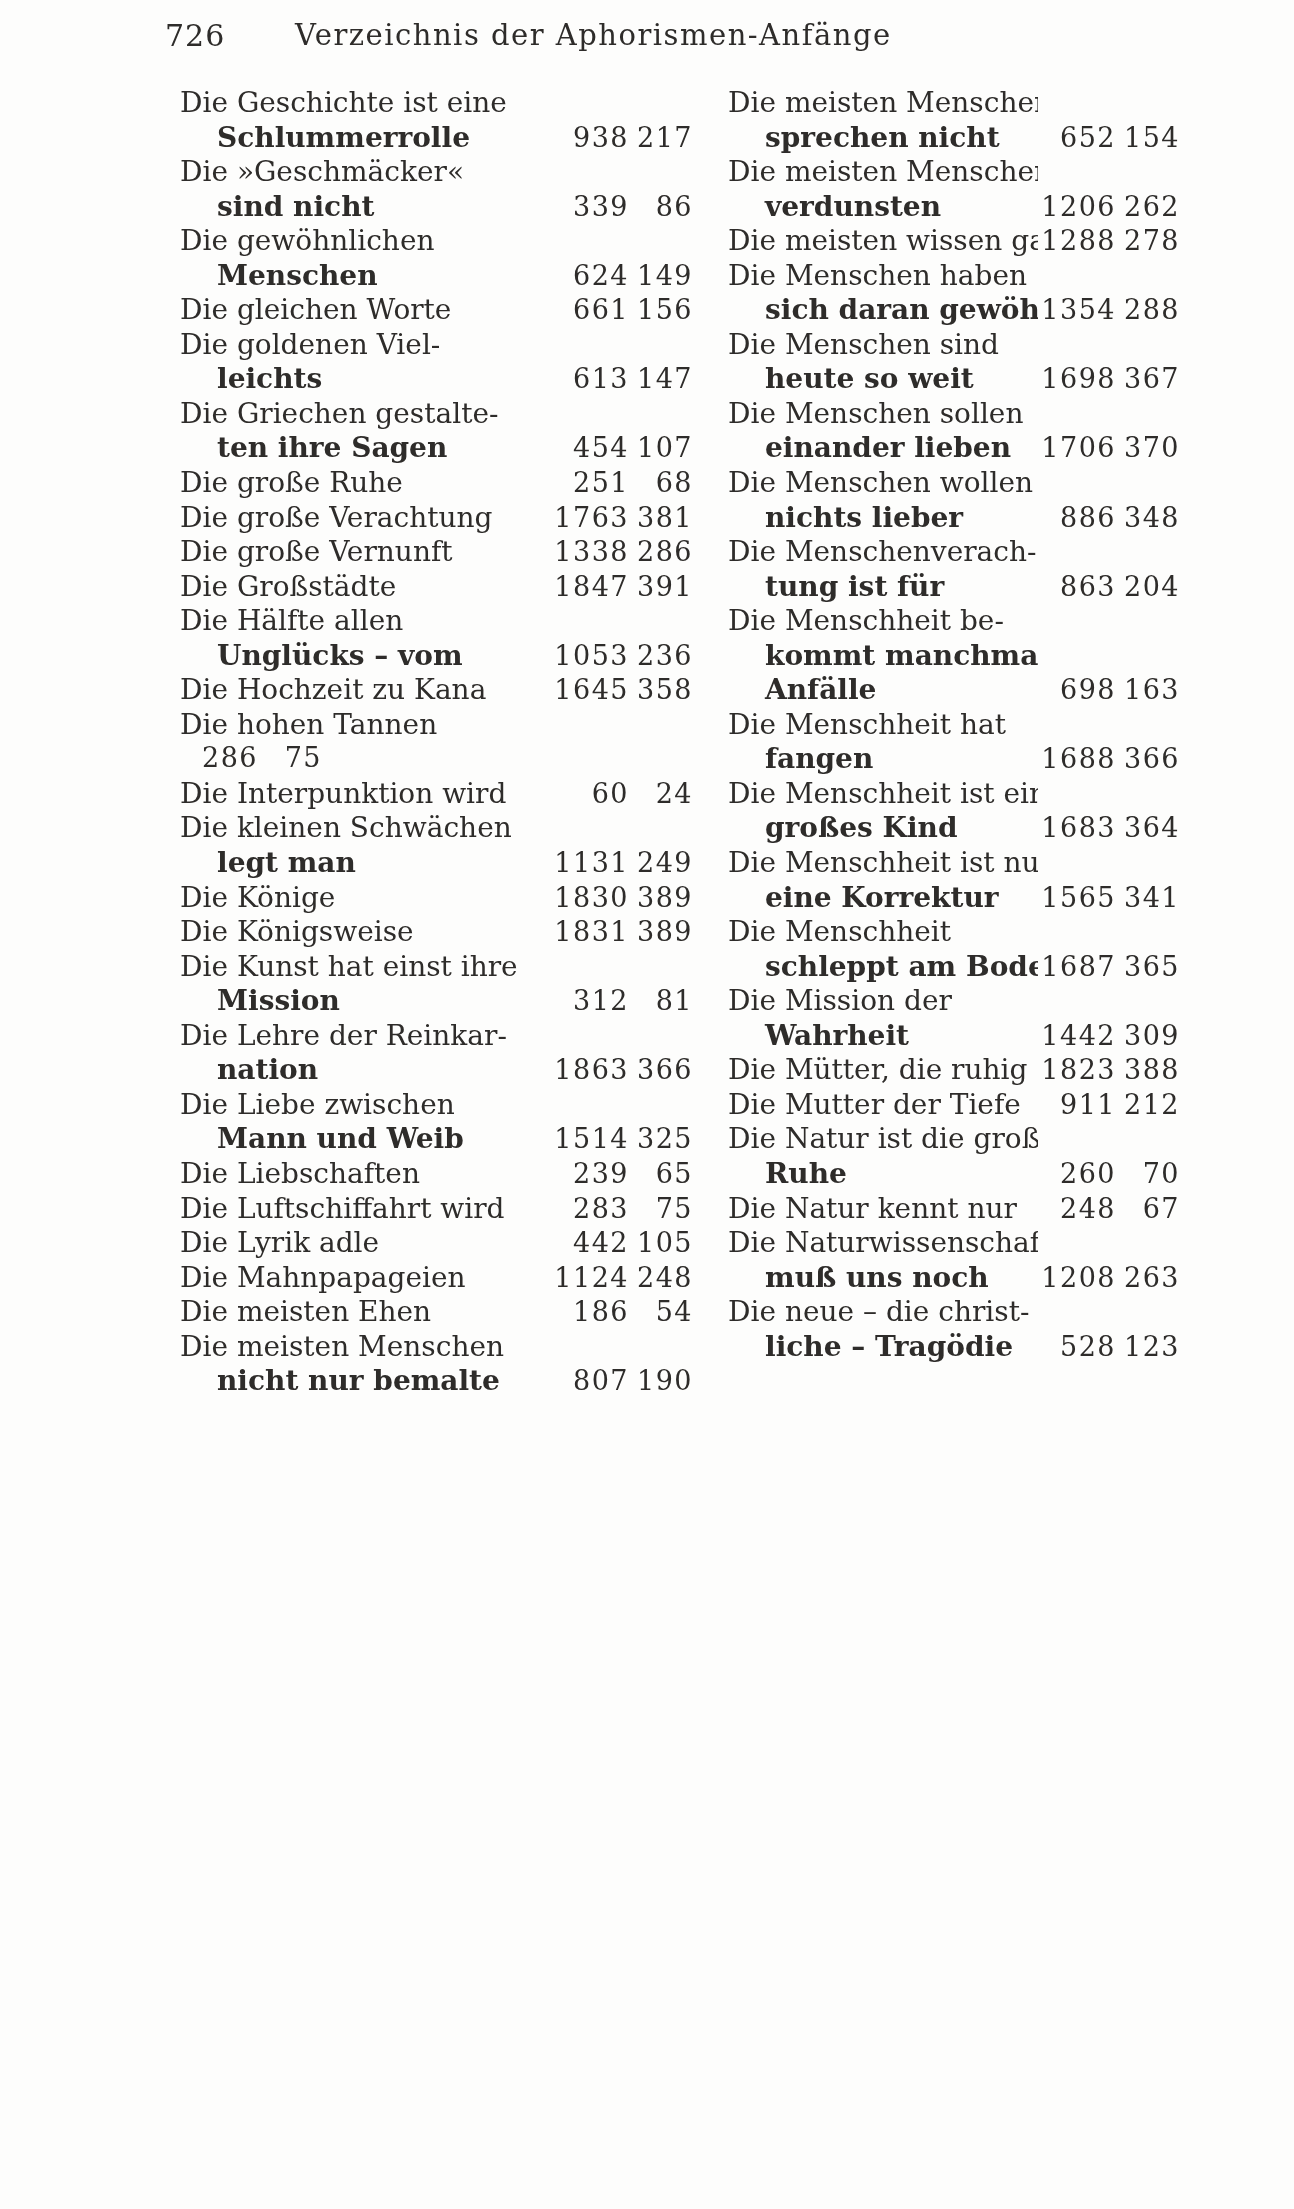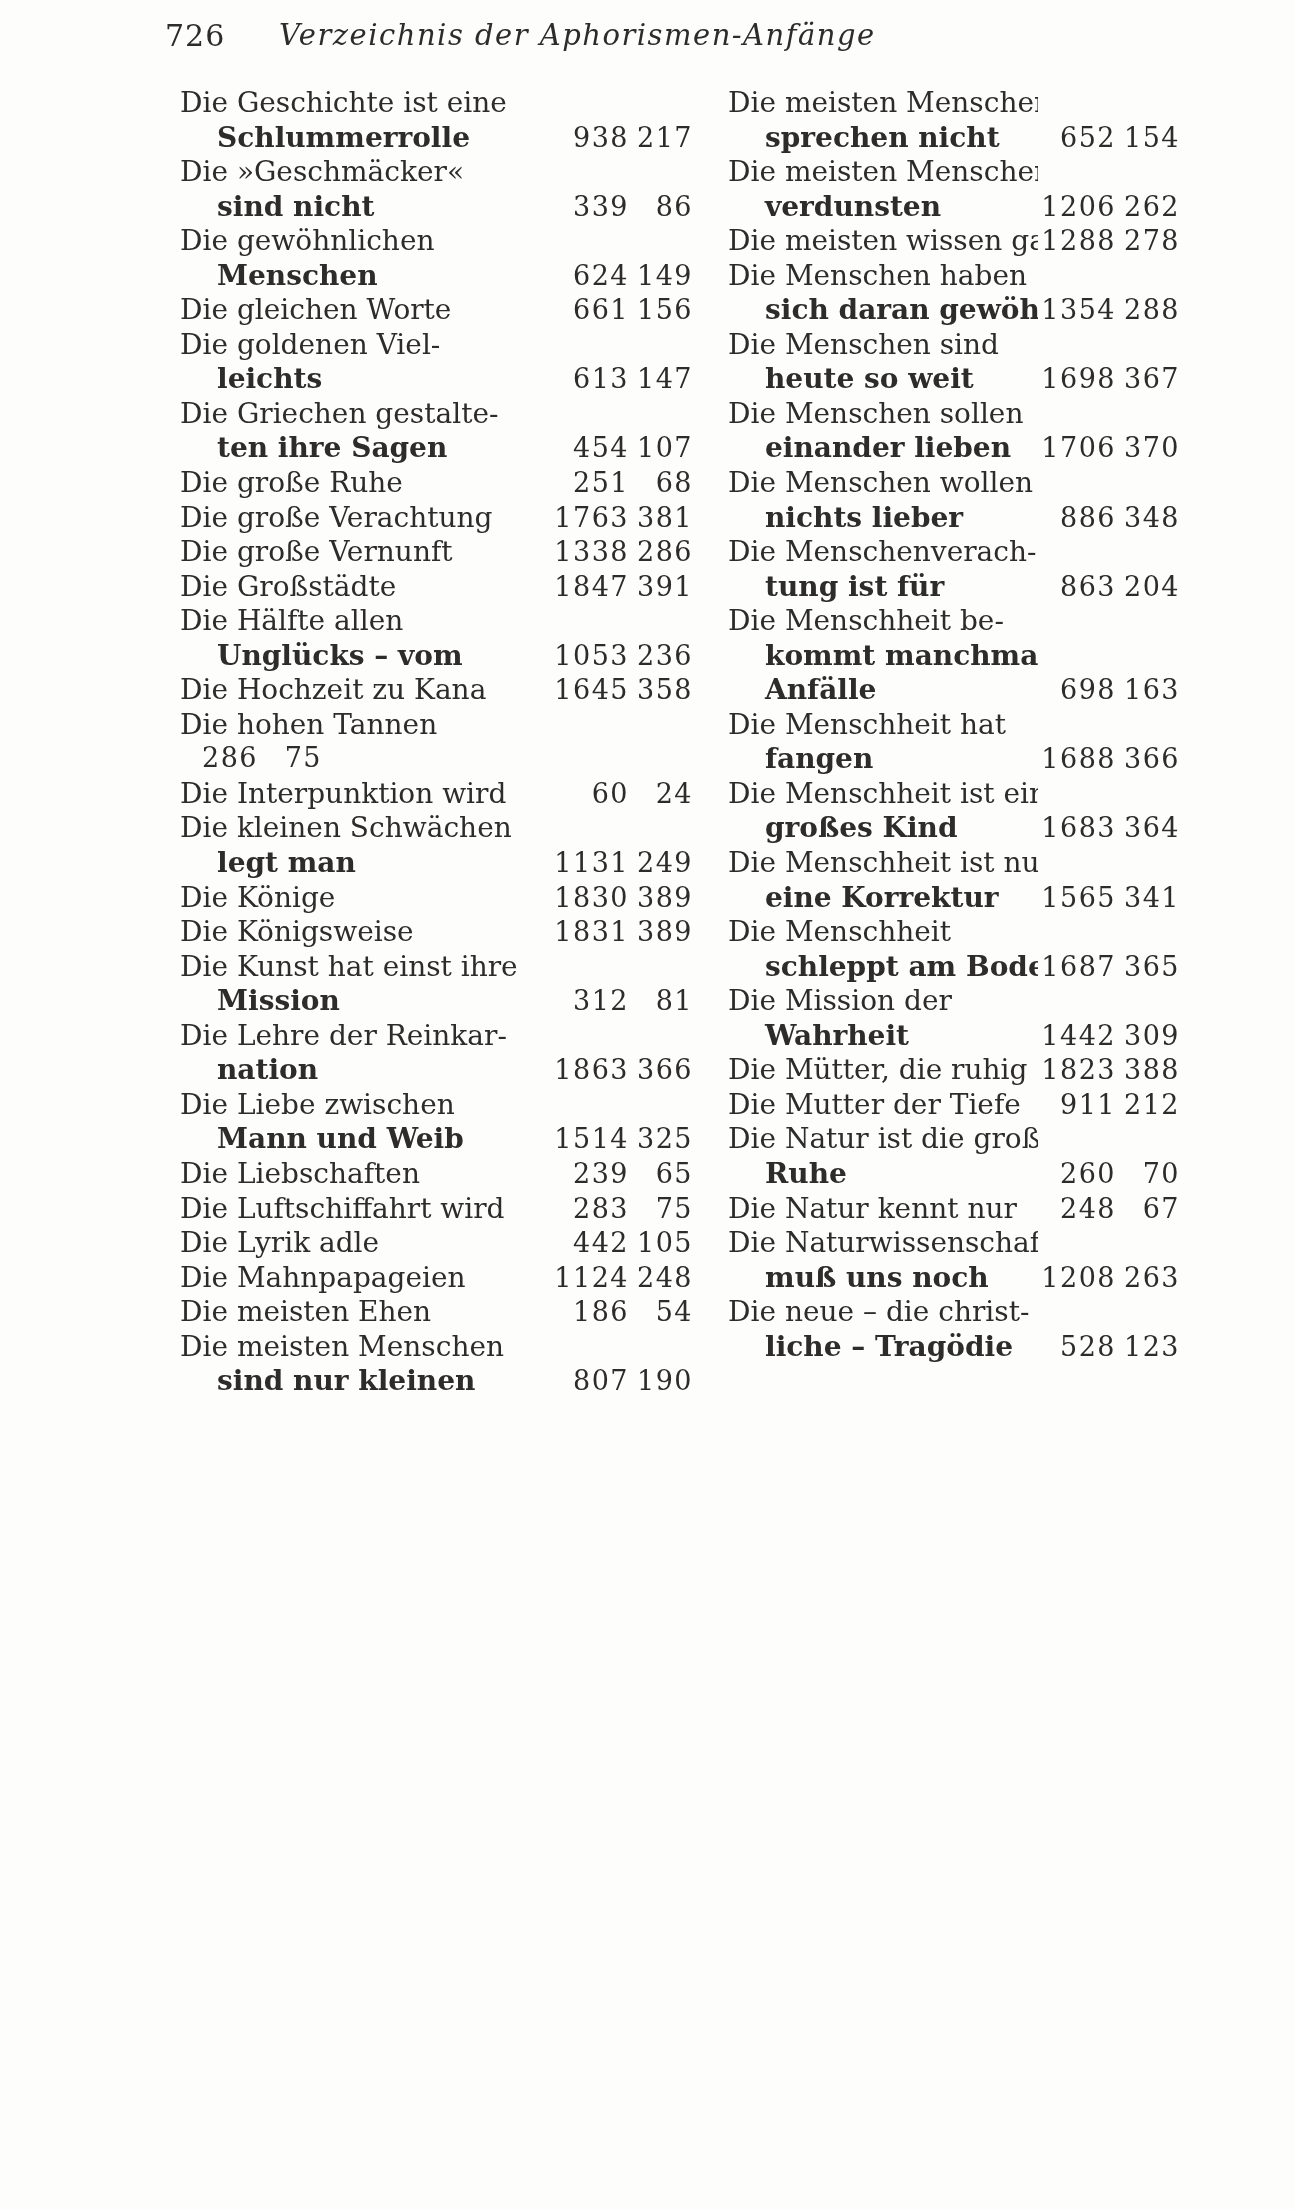--- a/index.html
+++ b/index.html
@@ -25,24 +25,23 @@
   }
   .page-number {
     position: absolute;
     left: 0;
     top: 0;
     font-size: 30px;
     letter-spacing: 1px;
   }
   .page-title {
     position: absolute;
-    left: 114px;
+    left: 130px;
     top: 0;
     font-size: 29px;
-    font-style: italic;
     letter-spacing: 1.5px;
     white-space: nowrap;
   }
   .column {
     position: absolute;
     top: 86px;
   }
   .column.left  { left: 180px; width: 513px; }
   .column.right { left: 728px; width: 452px; }
   .line {
@@ -255,21 +254,21 @@
         <span class="entry">Die meisten Ehen</span>
         <span class="n1">186</span>
         <span class="n2">54</span>
       </div>
       <div class="line">
         <span class="entry">Die meisten Menschen</span>
         <span class="n1"></span>
         <span class="n2"></span>
       </div>
       <div class="line indent">
-        <span class="entry">sind nur kleinen</span>
+        <span class="entry">nicht nur bemalte</span>
         <span class="n1">807</span>
         <span class="n2">190</span>
       </div>
     </div>
   <div class="column right">
       <div class="line">
         <span class="entry">Die meisten Menschen</span>
         <span class="n1"></span>
         <span class="n2"></span>
       </div>

